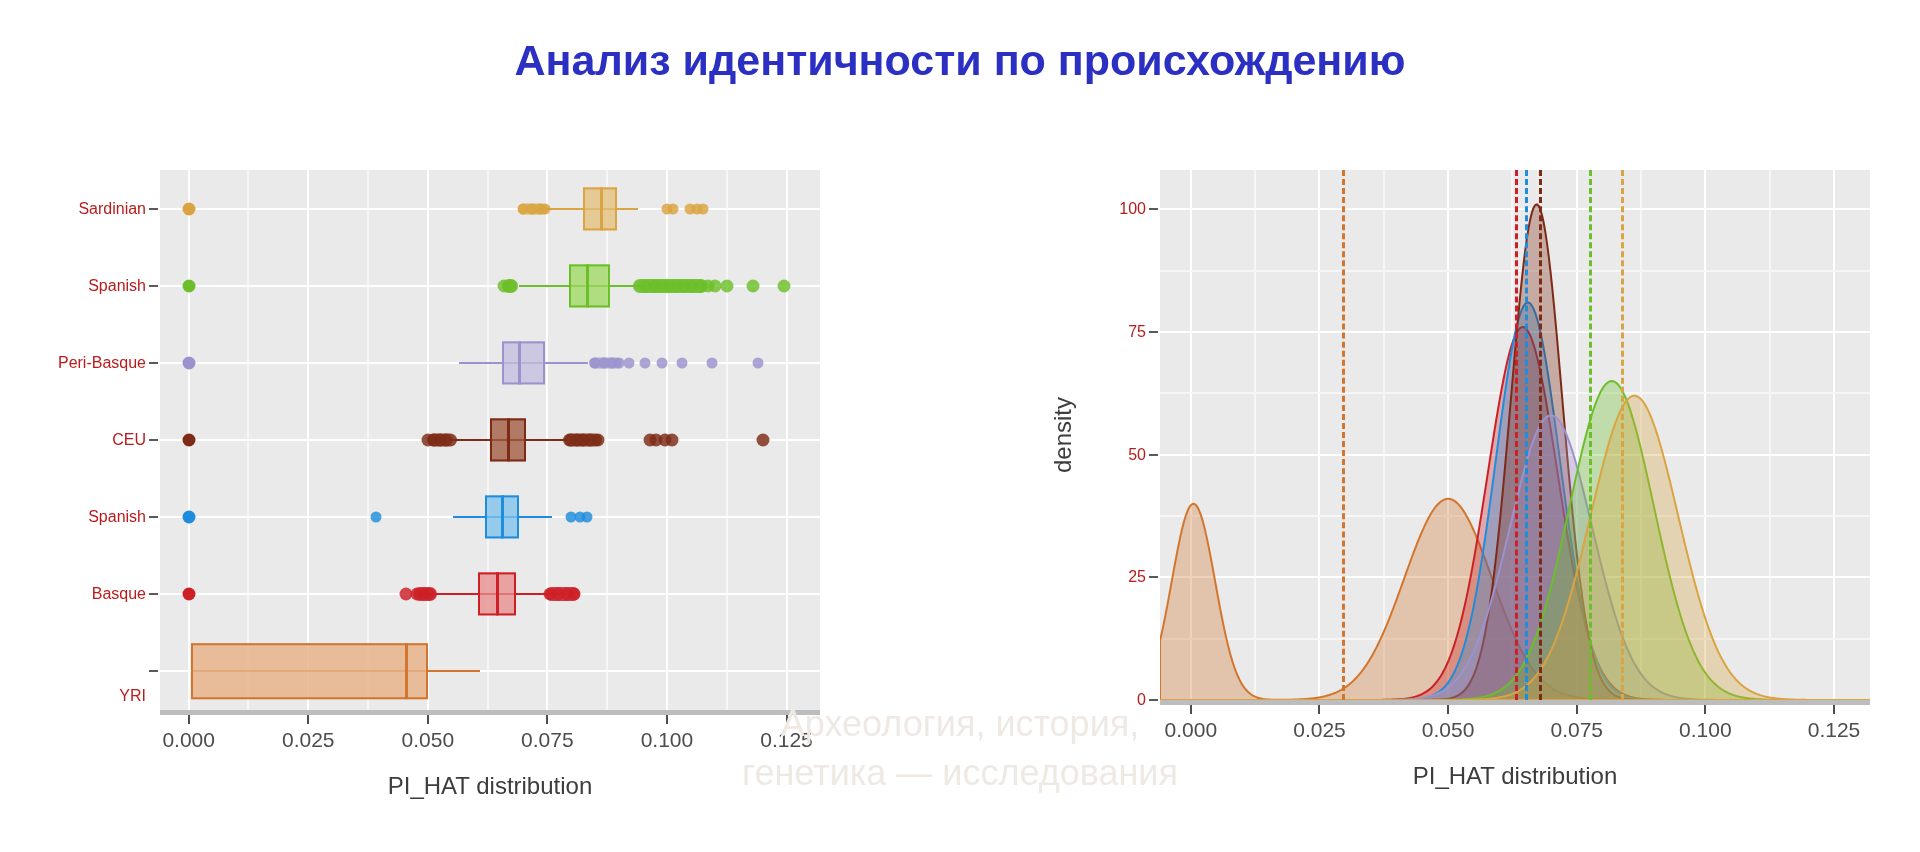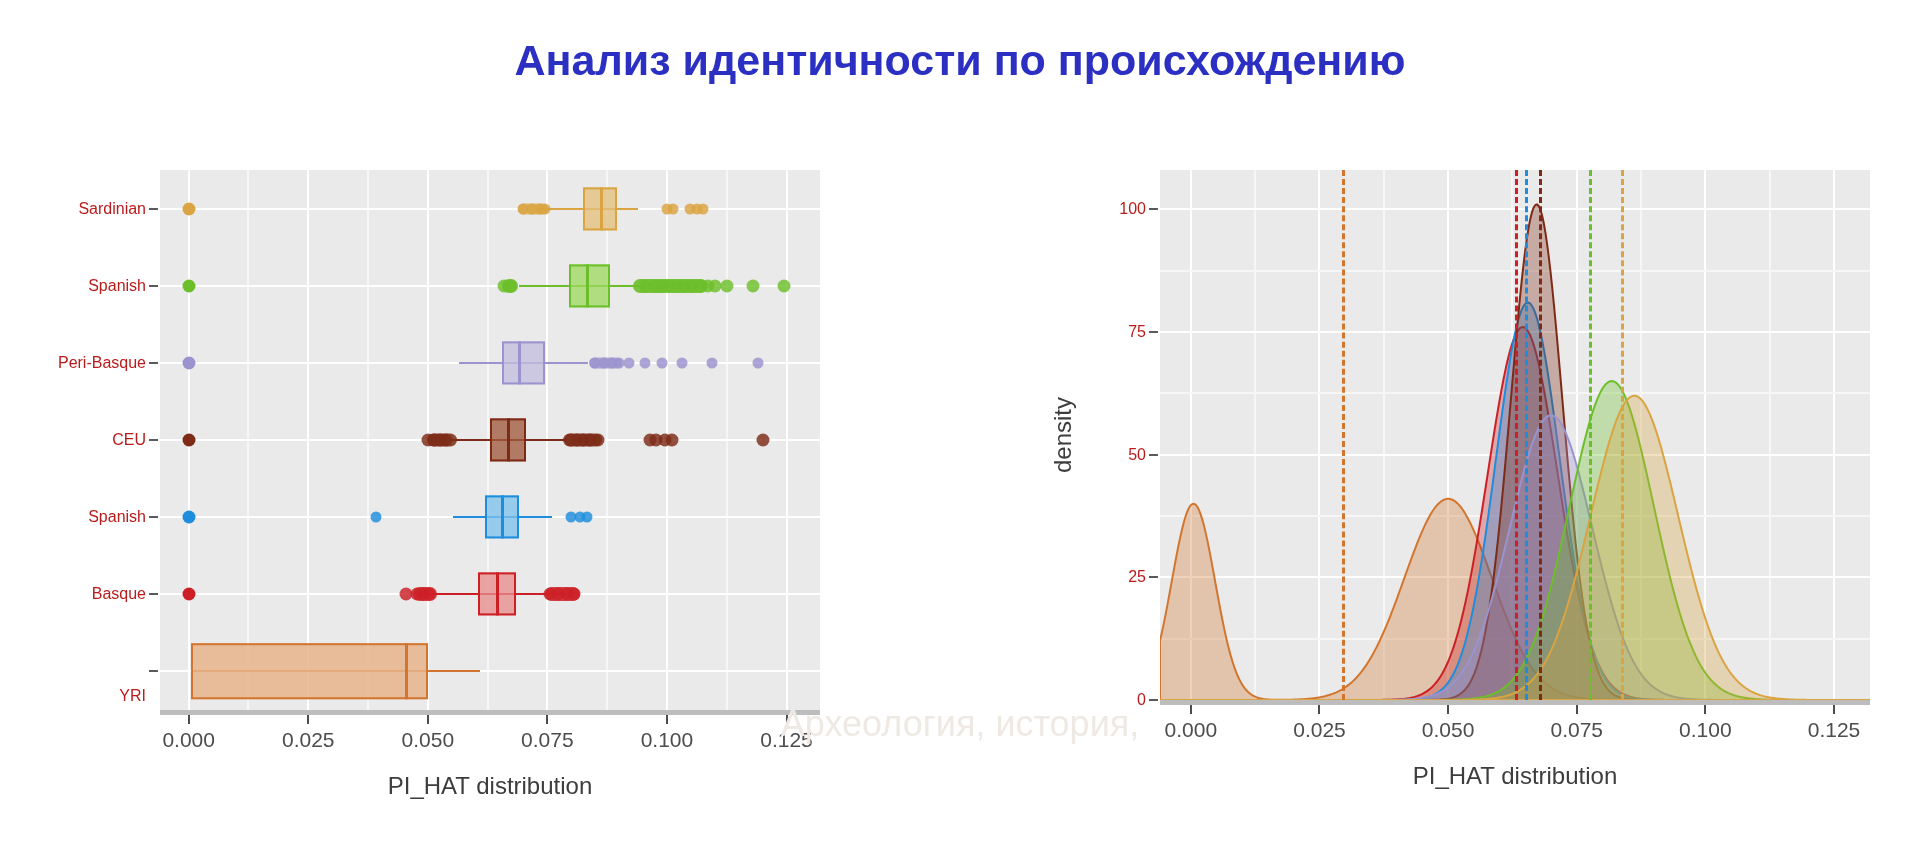--- a/index.html
+++ b/index.html
@@ -286,13 +286,14 @@
       <div class="xtick-label" style="left: 665.362px; top: 558px;">0.100</div>
       <div class="xtick-mark" style="left: 792.986px; top: 545px;"></div>
       <div class="xtick-label" style="left: 793.986px; top: 558px;">0.125</div>
       <div class="axis-title" style="left: 120px; top: 602px; width: 710px;">PI_HAT distribution</div>
       <div class="ylab-rot" style="left: -42px; top: 261px; width: 130px; text-align: center;">density</div>
     </div>
 </div>
 
 <div id="watermark">
   <div>Археология, история,</div>
+  <div>генетика — исследования</div>
 </div>
 
 </body></html>

